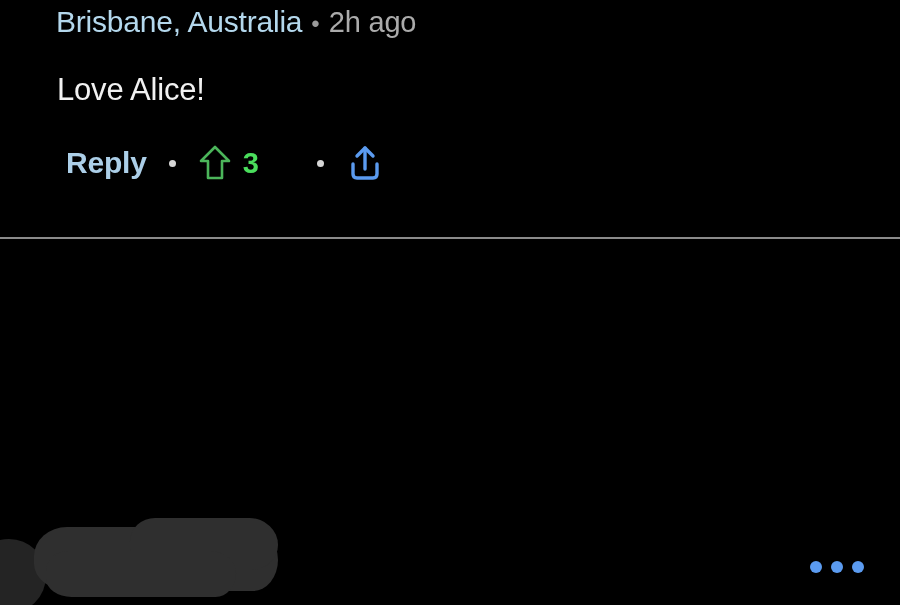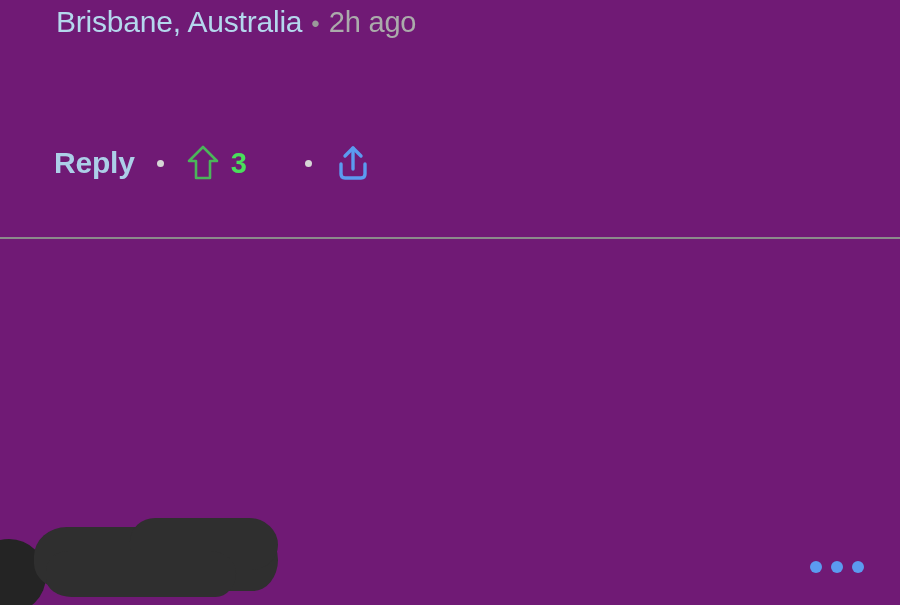--- a/index.html
+++ b/index.html
@@ -13,21 +13,21 @@
     height: 605px;
     overflow: hidden;
     font-family: "Liberation Sans", "DejaVu Sans", sans-serif;
     -webkit-font-smoothing: antialiased;
   }
 
   .screen {
     position: relative;
     width: 900px;
     height: 605px;
-    background: #701a75;
+    background: #000000;
     overflow: hidden;
   }
 
   
   .comment {
     position: absolute;
     left: 0;
     width: 900px;
     box-sizing: border-box;
   }
@@ -186,22 +186,23 @@
 <div class="screen">
 
   <div class="comment" id="comment-1">
 
     <div class="meta-row" style="left:56px; top:7px;">
       <span class="loc-link">Brisbane, Australia</span>
       <span class="meta-dot">•</span>
       <span class="timestamp">2h ago</span>
     </div>
 
-
-    <div class="actions" style="left:54px; top:143px;">
+    <div class="body-text" style="left:57px; top:74px;">Love Alice!</div>
+
+    <div class="actions" style="left:66px; top:143px;">
 
       <span class="reply-btn">Reply</span>
 
       <span class="sep-dot"></span>
 
       <span class="vote-group">
         <svg class="icon-svg" width="34" height="38" viewBox="0 0 34 38">
           <path d="M17 3 L31 17 L24 17 L24 34 L10 34 L10 17 L3 17 Z" fill="none" stroke="#4bb55a" stroke-width="2.6" stroke-linejoin="round"></path>
         </svg>
         <span class="vote-count count-up">3</span>

